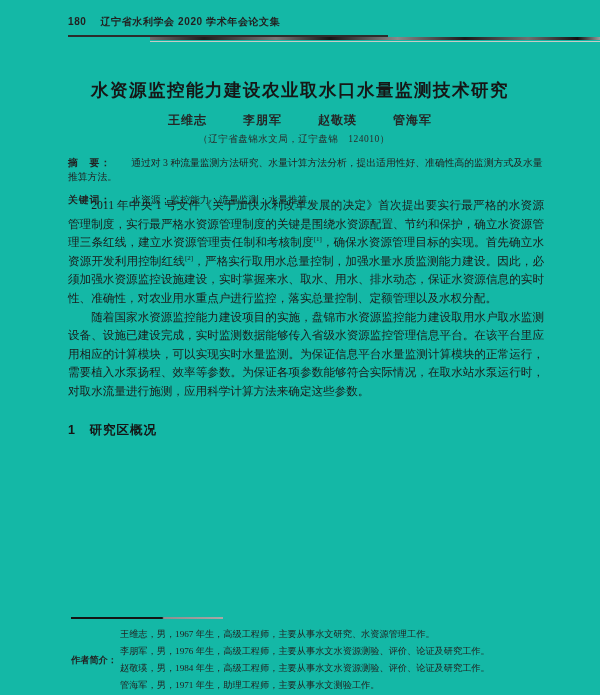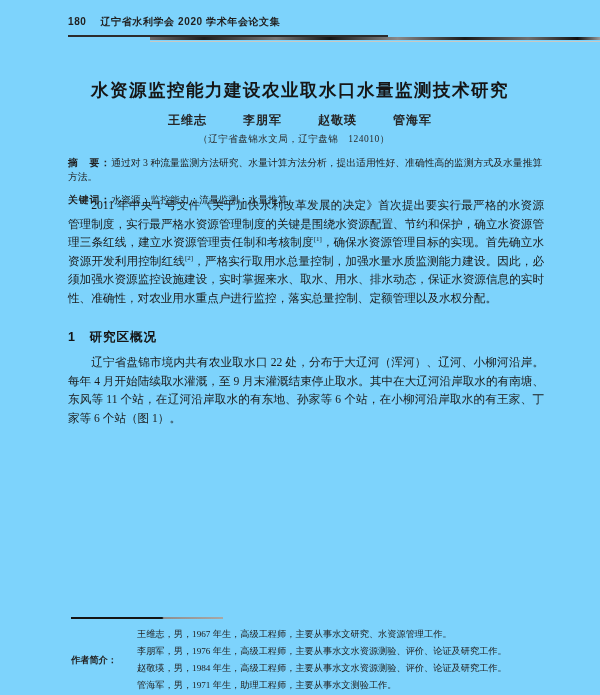--- a/index.html
+++ b/index.html
@@ -1,18 +1,18 @@
 <!DOCTYPE html>
 <html><head>
 <meta charset="utf-8">
 <style>
   html,body { margin:0; padding:0; background:#e8e8e6; }
   .page {
     position:relative; width:600px; height:695px; margin:0 auto;
-    background:#7dd3fc; color:#1d1d1d; overflow:hidden;
+    background:#14b8a6; color:#1d1d1d; overflow:hidden;
     font-family:"Liberation Serif","DejaVu Serif",serif;
   }
   
   .header {
     position:absolute; top:15px; left:68px; right:12px;
     font-family:"Liberation Sans","DejaVu Sans",sans-serif;
     font-weight:bold; font-size:10px; letter-spacing:0.6px; color:#222;
   }
   .page-num { margin-right:14px; }
   .rule-a { position:absolute; top:35px; left:68px; width:320px; height:2px; background:#2c2c2c; }
@@ -36,21 +36,21 @@
   .affil {
     position:absolute; top:133px; left:0; right:12px; text-align:center;
     font-size:9.5px; color:#2a2a2a; letter-spacing:0.5px;
   }
 
   
   .meta { position:absolute; top:156px; left:68px; right:56px; font-size:9.8px; color:#222; }
   .meta .line { margin:0 0 9px 0; line-height:14px; }
   .mlabel {
     font-family:"Liberation Sans","DejaVu Sans",sans-serif;
-    font-weight:bold; margin-right:0; letter-spacing:1px;
+    font-weight:bold; margin-right:20px; letter-spacing:1px;
   }
 
   
   .body {
     position:absolute; top:197px; left:68px; right:56px;
     font-size:11.6px; line-height:18.6px; text-align:justify; color:#1b1b1b;
   }
   .body p.para { margin:0; text-indent:2em; }
   .body h2.sec {
     font-family:"Liberation Sans","DejaVu Sans",sans-serif;
@@ -65,21 +65,21 @@
     background:linear-gradient(90deg,#141414 0%,#141414 60%,#8f8f8f 61%,#a8a8a6 100%);
   }
   .footer {
     position:absolute; top:626px; left:71px; right:44px;
     display:flex; font-size:9.2px; line-height:17px; color:#222;align-items:center;
   }
   .flabel {
     font-family:"Liberation Sans","DejaVu Sans",sans-serif;
     font-weight:bold; white-space:nowrap; margin-right:3px;
   }
-  .bio { white-space:nowrap;margin-left:17px; }
+  .bio { white-space:nowrap; }
 </style>
 </head>
 <body>
 
 <div class="page">
 
   <div class="header">
     <span class="page-num">180</span><span>辽宁省水利学会 2020 学术年会论文集</span>
   </div>
   <div class="rule-a"></div>
@@ -101,22 +101,22 @@
     <div class="line">
       <span class="mlabel">摘　要：</span><span>通过对 3 种流量监测方法研究、水量计算方法分析，提出适用性好、准确性高的监测方式及水量推算方法。</span>
     </div>
     <div class="line">
       <span class="mlabel">关键词：</span><span>水资源；监控能力；流量监测；水量推算</span>
     </div>
   </div>
 
   <div class="body">
       <p class="para">2011 年中央 1 号文件《关于加快水利改革发展的决定》首次提出要实行最严格的水资源管理制度，实行最严格水资源管理制度的关键是围绕水资源配置、节约和保护，确立水资源管理三条红线，建立水资源管理责任制和考核制度<sup>[1]</sup>，确保水资源管理目标的实现。首先确立水资源开发利用控制红线<sup>[2]</sup>，严格实行取用水总量控制，加强水量水质监测能力建设。因此，必须加强水资源监控设施建设，实时掌握来水、取水、用水、排水动态，保证水资源信息的实时性、准确性，对农业用水重点户进行监控，落实总量控制、定额管理以及水权分配。</p>
+      <p class="para">随着国家水资源监控能力建设项目的实施，盘锦市水资源监控能力建设取用水户取水监测设备、设施已建设完成，实时监测数据能够传入省级水资源监控管理信息平台。在该平台里应用相应的计算模块，可以实现实时水量监测。为保证信息平台水量监测计算模块的正常运行，需要植入水泵扬程、效率等参数。为保证各项参数能够符合实际情况，在取水站水泵运行时，对取水流量进行施测，应用科学计算方法来确定这些参数。</p>
       <h2 class="sec">1　研究区概况</h2>
-      <p class="para">辽宁省盘锦市境内共有农业取水口 22 处，分布于大辽河（浑河）、辽河、小柳河沿岸。每年 4 月开始陆续取水灌溉，至 9 月末灌溉结束停止取水。其中在大辽河沿岸取水的有南塘、东风等 11 个站，在辽河沿岸取水的有东地、孙家等 6 个站，在小柳河沿岸取水的有王家、丁家等 6 个站（图 1）。</p>
     </div>
 
   <div class="footline"></div>
   <div class="footer">
     <span class="flabel">作者简介：</span>
     <div>
         <div class="bio">王维志，男，1967 年生，高级工程师，主要从事水文研究、水资源管理工作。</div>
         <div class="bio">李朋军，男，1976 年生，高级工程师，主要从事水文水资源测验、评价、论证及研究工作。</div>
         <div class="bio">赵敬瑛，男，1984 年生，高级工程师，主要从事水文水资源测验、评价、论证及研究工作。</div>
         <div class="bio">管海军，男，1971 年生，助理工程师，主要从事水文测验工作。</div>

